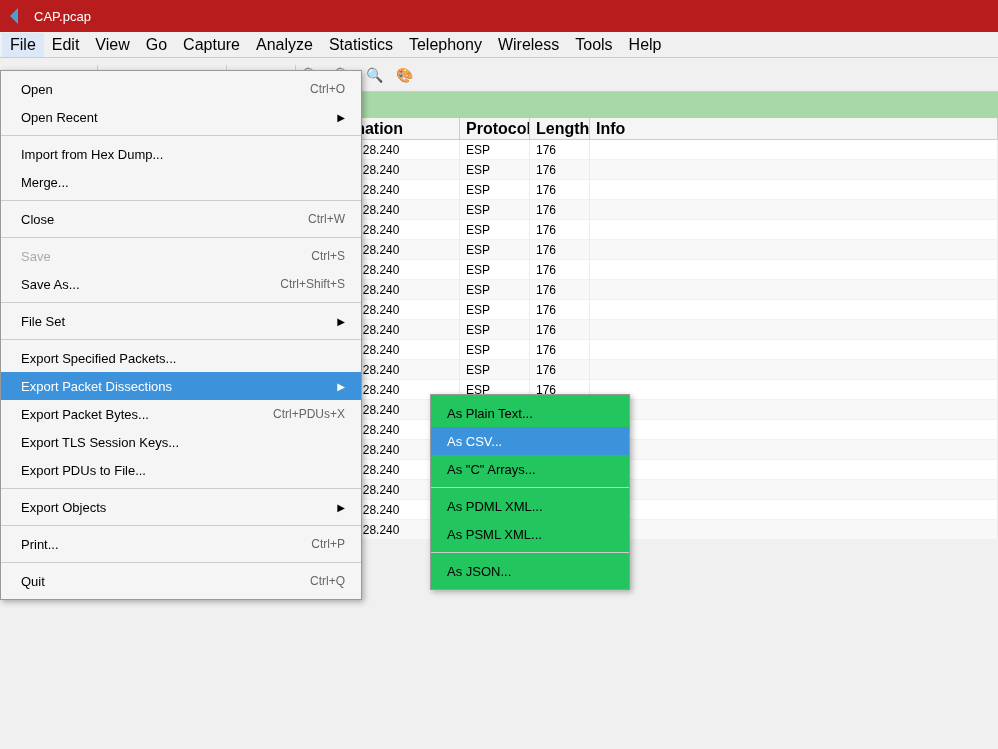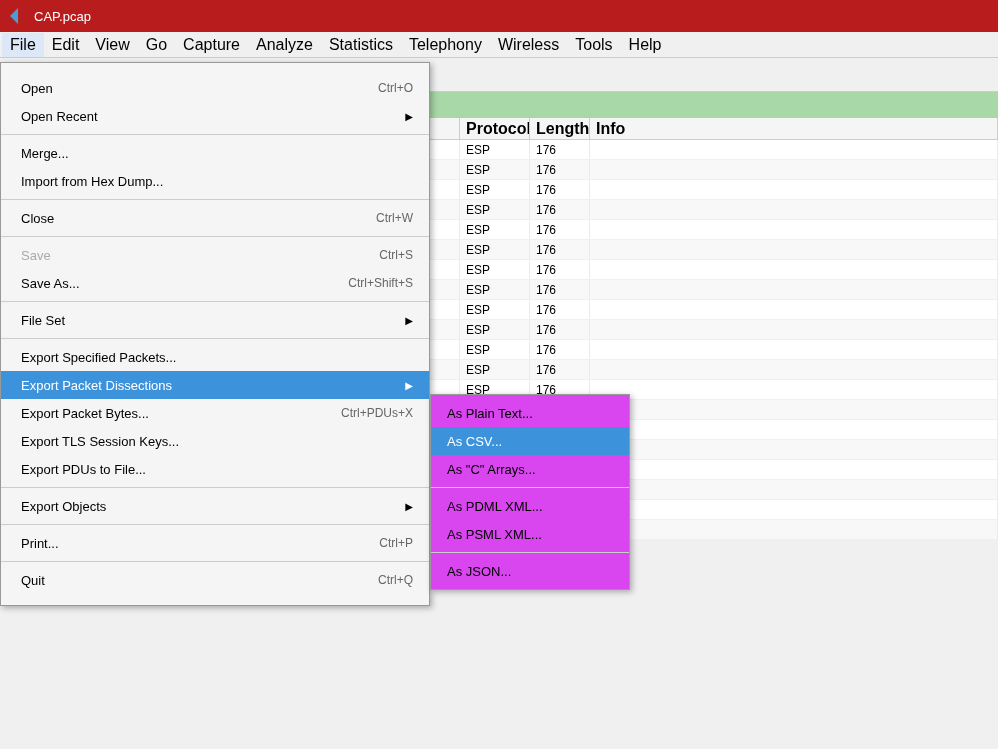--- a/index.html
+++ b/index.html
@@ -140,27 +140,27 @@
     
     .dropdown-overlay {
       position: absolute;
       top: 58px;
       left: 0;
       z-index: 100;
     }
 
     .file-menu {
       position: absolute;
-      top: 4px;
+      top: 12px;
       left: 0;
       background: #f5f5f5;
       border: 1px solid #999;
       box-shadow: 2px 2px 6px rgba(0,0,0,0.3);
-      width: 430px;
-      padding: 11px 0;
+      width: 362px;
+      padding: 4px 0;
     }
 
     .menu-entry {
       display: flex;
       align-items: center;
       justify-content: space-between;
       padding: 5px 16px 5px 20px;
       cursor: pointer;
       font-size: 13px;
       color: #000;
@@ -185,21 +185,21 @@
     }
     .menu-arrow {
       font-size: 10px;
     }
 
     
     .sub-menu {
       position: absolute;
       top: 0;
       left: 430px;
-      background: #d946ef;
+      background: #22c55e;
       border: 1px solid #999;
       box-shadow: 2px 2px 6px rgba(0,0,0,0.3);
       width: 200px;
       padding: 4px 0;
       margin-top: 336px;
     }
     .sub-menu-entry {
       display: flex;
       align-items: center;
       padding: 5px 16px;
@@ -464,24 +464,24 @@
     <div class="menu-entry">
       <span>Open</span>
       <span class="menu-shortcut">Ctrl+O</span>
     </div>
     <div class="menu-entry">
       <span>Open Recent</span>
       <span class="menu-arrow">▶</span>
     </div>
     <div class="menu-separator"></div>
     <div class="menu-entry">
+      <span>Import from Hex Dump...</span>
+    </div>
+    <div class="menu-entry">
       <span>Merge...</span>
-    </div>
-    <div class="menu-entry">
-      <span>Import from Hex Dump...</span>
     </div>
     <div class="menu-separator"></div>
     <div class="menu-entry">
       <span>Close</span>
       <span class="menu-shortcut">Ctrl+W</span>
     </div>
     <div class="menu-separator"></div>
     <div class="menu-entry disabled">
       <span>Save</span>
       <span class="menu-shortcut">Ctrl+S</span>

